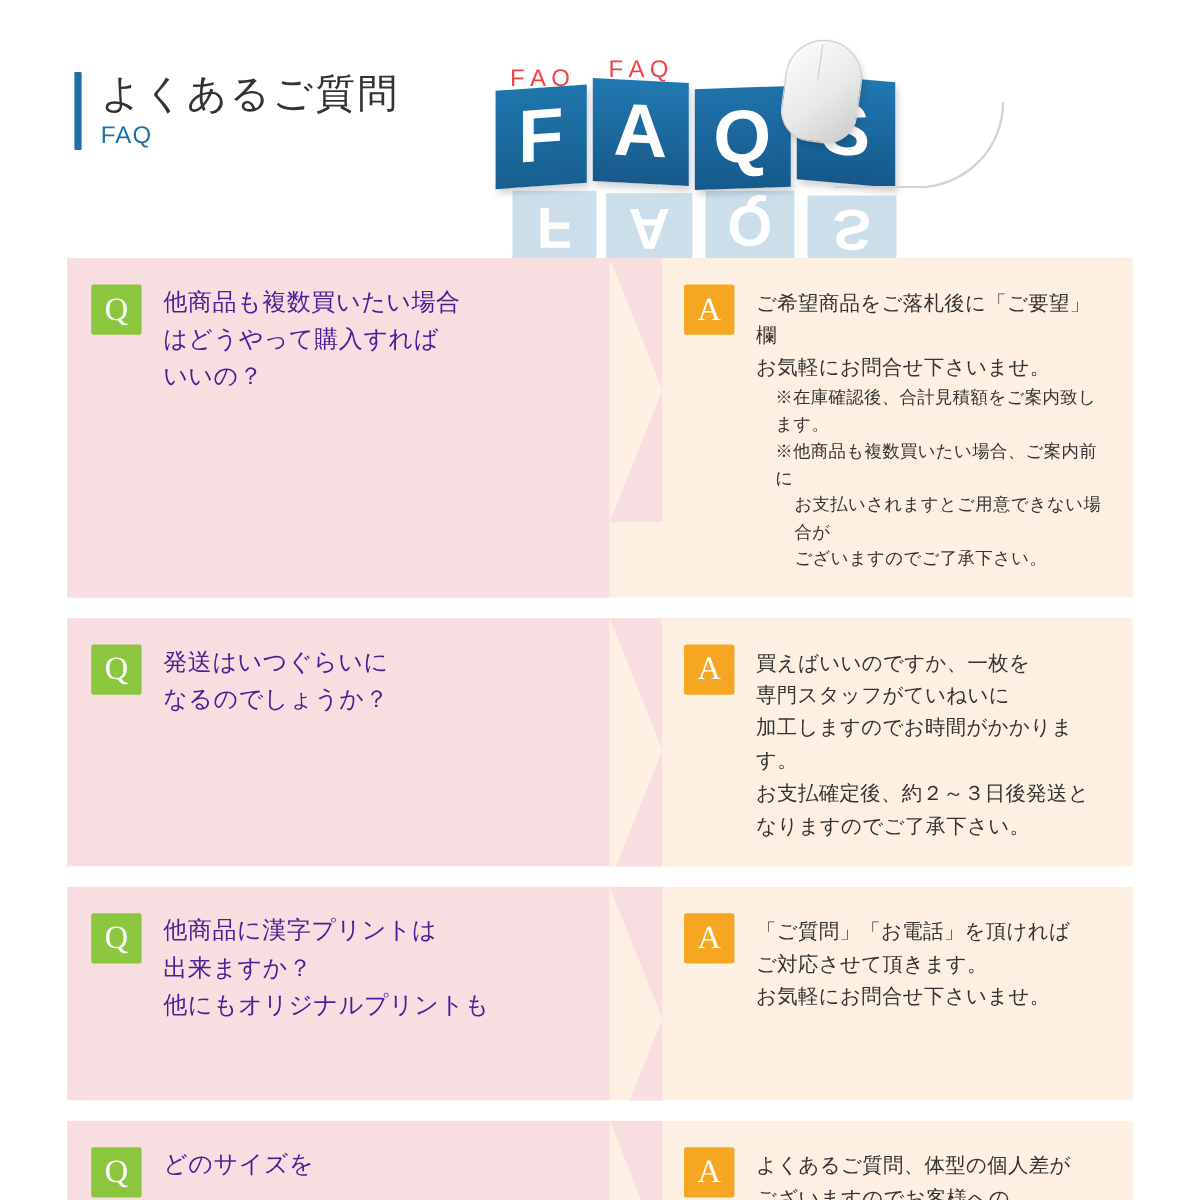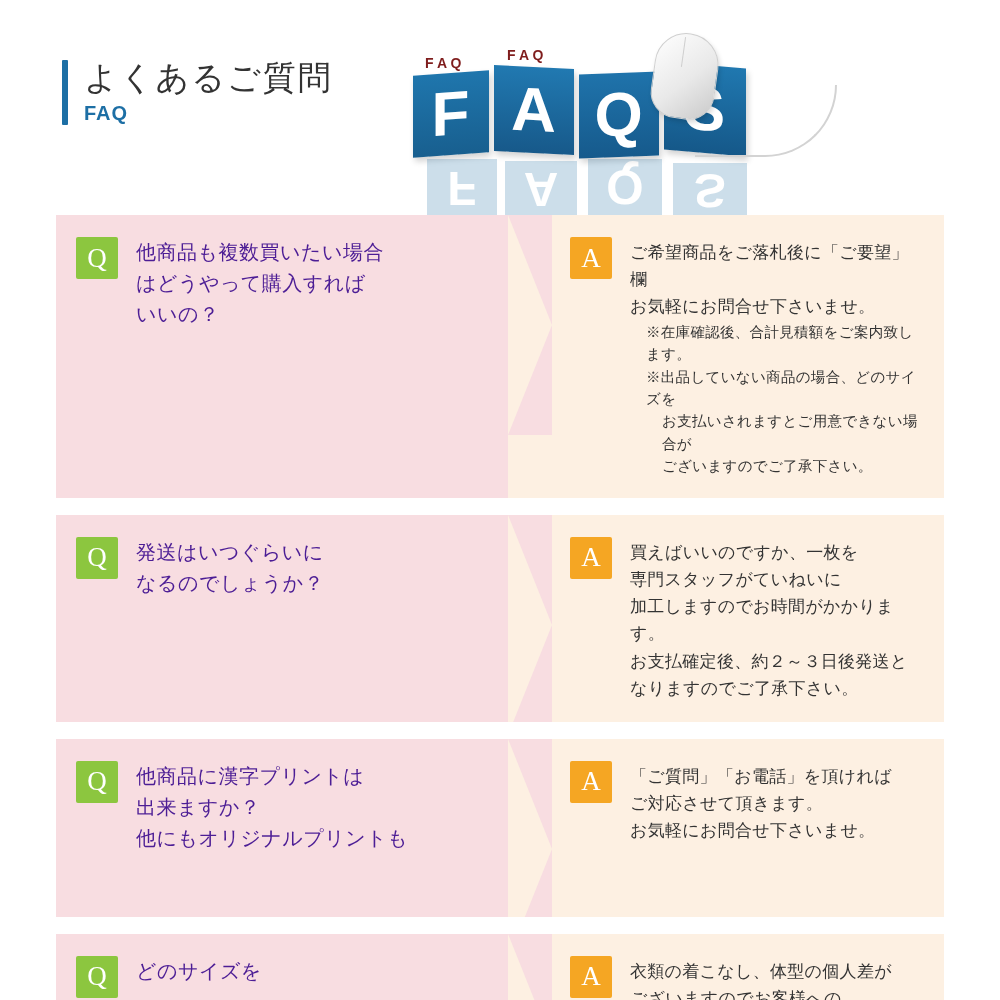--- a/index.html
+++ b/index.html
@@ -41,21 +41,21 @@
   }
   .title-main {
     font-size: 33px;
     letter-spacing: 2px;
     color: #333333;
     line-height: 1.1;
     font-weight: 400;
   }
   .title-sub {
     font-size: 20px;
-    font-weight: bold;
+    font-weight: normal;
     color: #1d6fa5;
     letter-spacing: 1px;
     margin-top: 6px;
   }
 
   
   .cubes {
     position: absolute;
     left: 395px;
     top: 25px;
@@ -92,23 +92,23 @@
     transform: skewY(-2deg);
     background: linear-gradient(180deg,#1f73ab,#165a8c);
   }
   .cube-s {
     left: 269px; top: 40px; width: 82px; height: 88px;
     transform: skewY(5deg);
     background: linear-gradient(180deg,#2078b0,#155889);
   }
   .ghost {
     position: absolute;
-    color: #7f1d1d;
-    font-size: 14px;
-    font-weight: bold;
+    color: #ef4444;
+    font-size: 20px;
+    font-weight: normal;
   }
   .ghost-1 { left: 30px; top: 30px; }
   .ghost-2 { left: 112px; top: 22px; }
 
   .reflection {
     position: absolute;
     left: 10px;
     top: 132px;
     width: 380px;
     height: 70px;
@@ -310,21 +310,21 @@
         <span class="line">いいの？</span>
       </div>
       <div class="q-arrow"></div>
     </div>
     <div class="a-panel">
       <div class="badge badge-a">A</div>
       <div class="a-text">
         <span class="line">ご希望商品をご落札後に「ご要望」欄</span>
         <span class="line">お気軽にお問合せ下さいませ。</span>
         <span class="small">※在庫確認後、合計見積額をご案内致します。</span>
-        <span class="small">※出品していない商品の場合、どのサイズを</span>
+        <span class="small">※他商品も複数買いたい場合、ご案内前に</span>
         <span class="small indent">お支払いされますとご用意できない場合が</span>
         <span class="small indent">ございますのでご了承下さい。</span>
       </div>
     </div>
   </div>
 
   <div class="faq-row row-2">
     <div class="q-panel">
       <div class="badge badge-q">Q</div>
       <div class="q-text">
@@ -369,21 +369,21 @@
     <div class="q-panel">
       <div class="badge badge-q">Q</div>
       <div class="q-text">
         <span class="line">どのサイズを</span>
       </div>
       <div class="q-arrow"></div>
     </div>
     <div class="a-panel">
       <div class="badge badge-a">A</div>
       <div class="a-text">
-        <span class="line">衣類の着こなし、体型の個人差が</span>
+        <span class="line">よくあるご質問、体型の個人差が</span>
         <span class="line">ございますのでお客様への</span>
         <span class="line">衣類サイズの指定はできかねます。</span>
 
       </div>
     </div>
   </div>
 
 </div>
 
 </body></html>

